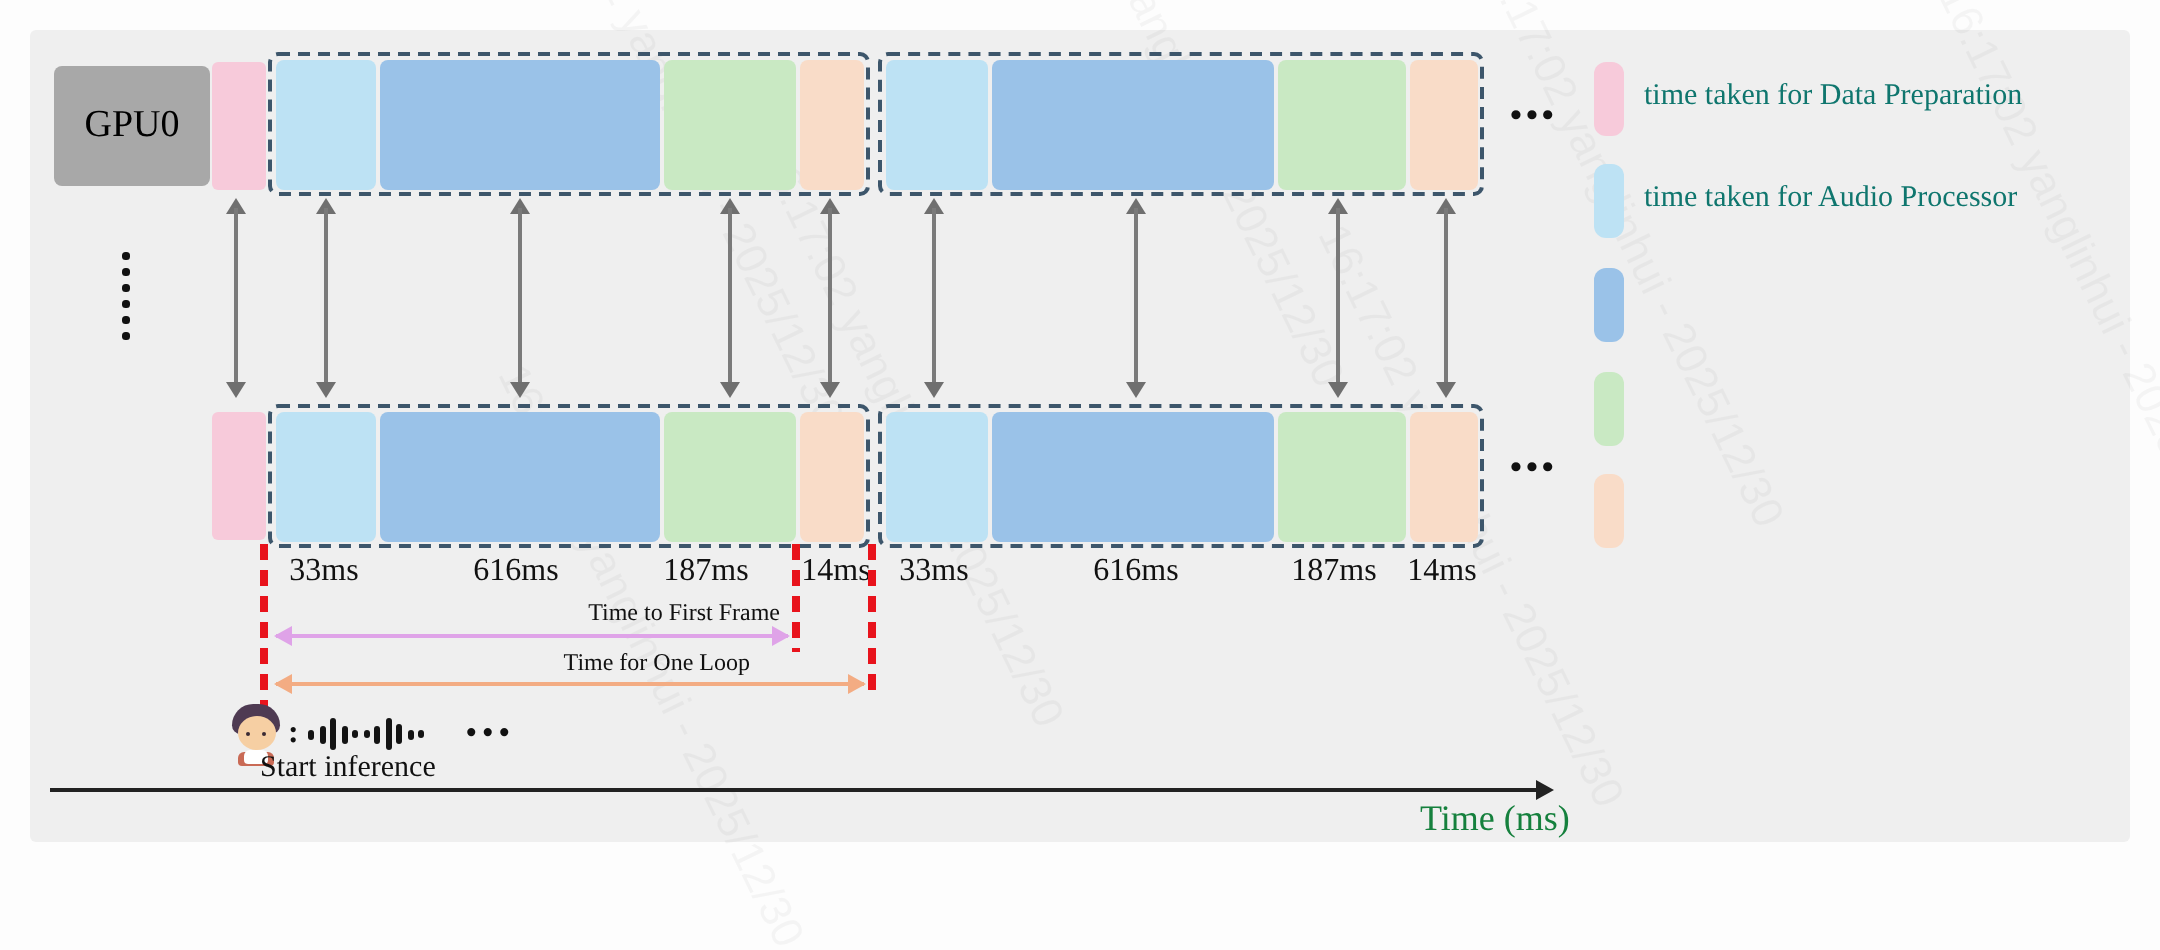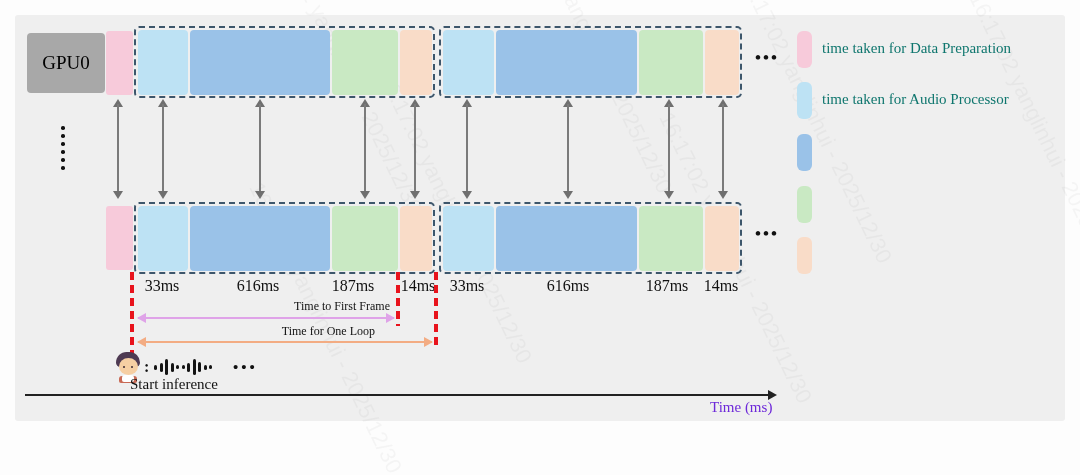--- a/index.html
+++ b/index.html
@@ -57,21 +57,21 @@
   .colon{position:absolute;font-size:16px;font-weight:bold;}
   .wave{position:absolute;display:flex;align-items:center;gap:2.5px;height:20px;}
   .wave i{width:3px;background:#141414;border-radius:1.5px;}
   .wave-ellipsis{position:absolute;font-size:15px;font-weight:bold;letter-spacing:3px;}
 
   .start-chat{position:absolute;font-size:15px;}
 
   
   .axis{position:absolute;left:25px;top:394px;width:750px;height:2px;background:#222;}
   .axis:after{content:"";position:absolute;right:-2px;top:-4px;border-top:5px solid transparent;border-bottom:5px solid transparent;border-left:9px solid #222;}
-  .axis-label{position:absolute;font-size:15px;color:#6d28d9;}
+  .axis-label{position:absolute;font-size:18px;color:#15803d;}
 
   
   .lg-swatch{position:absolute;left:797px;width:15px;height:37px;border-radius:6px;}
   .lg-label{position:absolute;left:822px;font-size:15px;color:#0f766e;white-space:nowrap;}
 
   .caption{position:absolute;left:0;top:434px;width:1080px;text-align:center;font-size:19px;color:#000;}
 </style>
 </head>
 <body>
 

